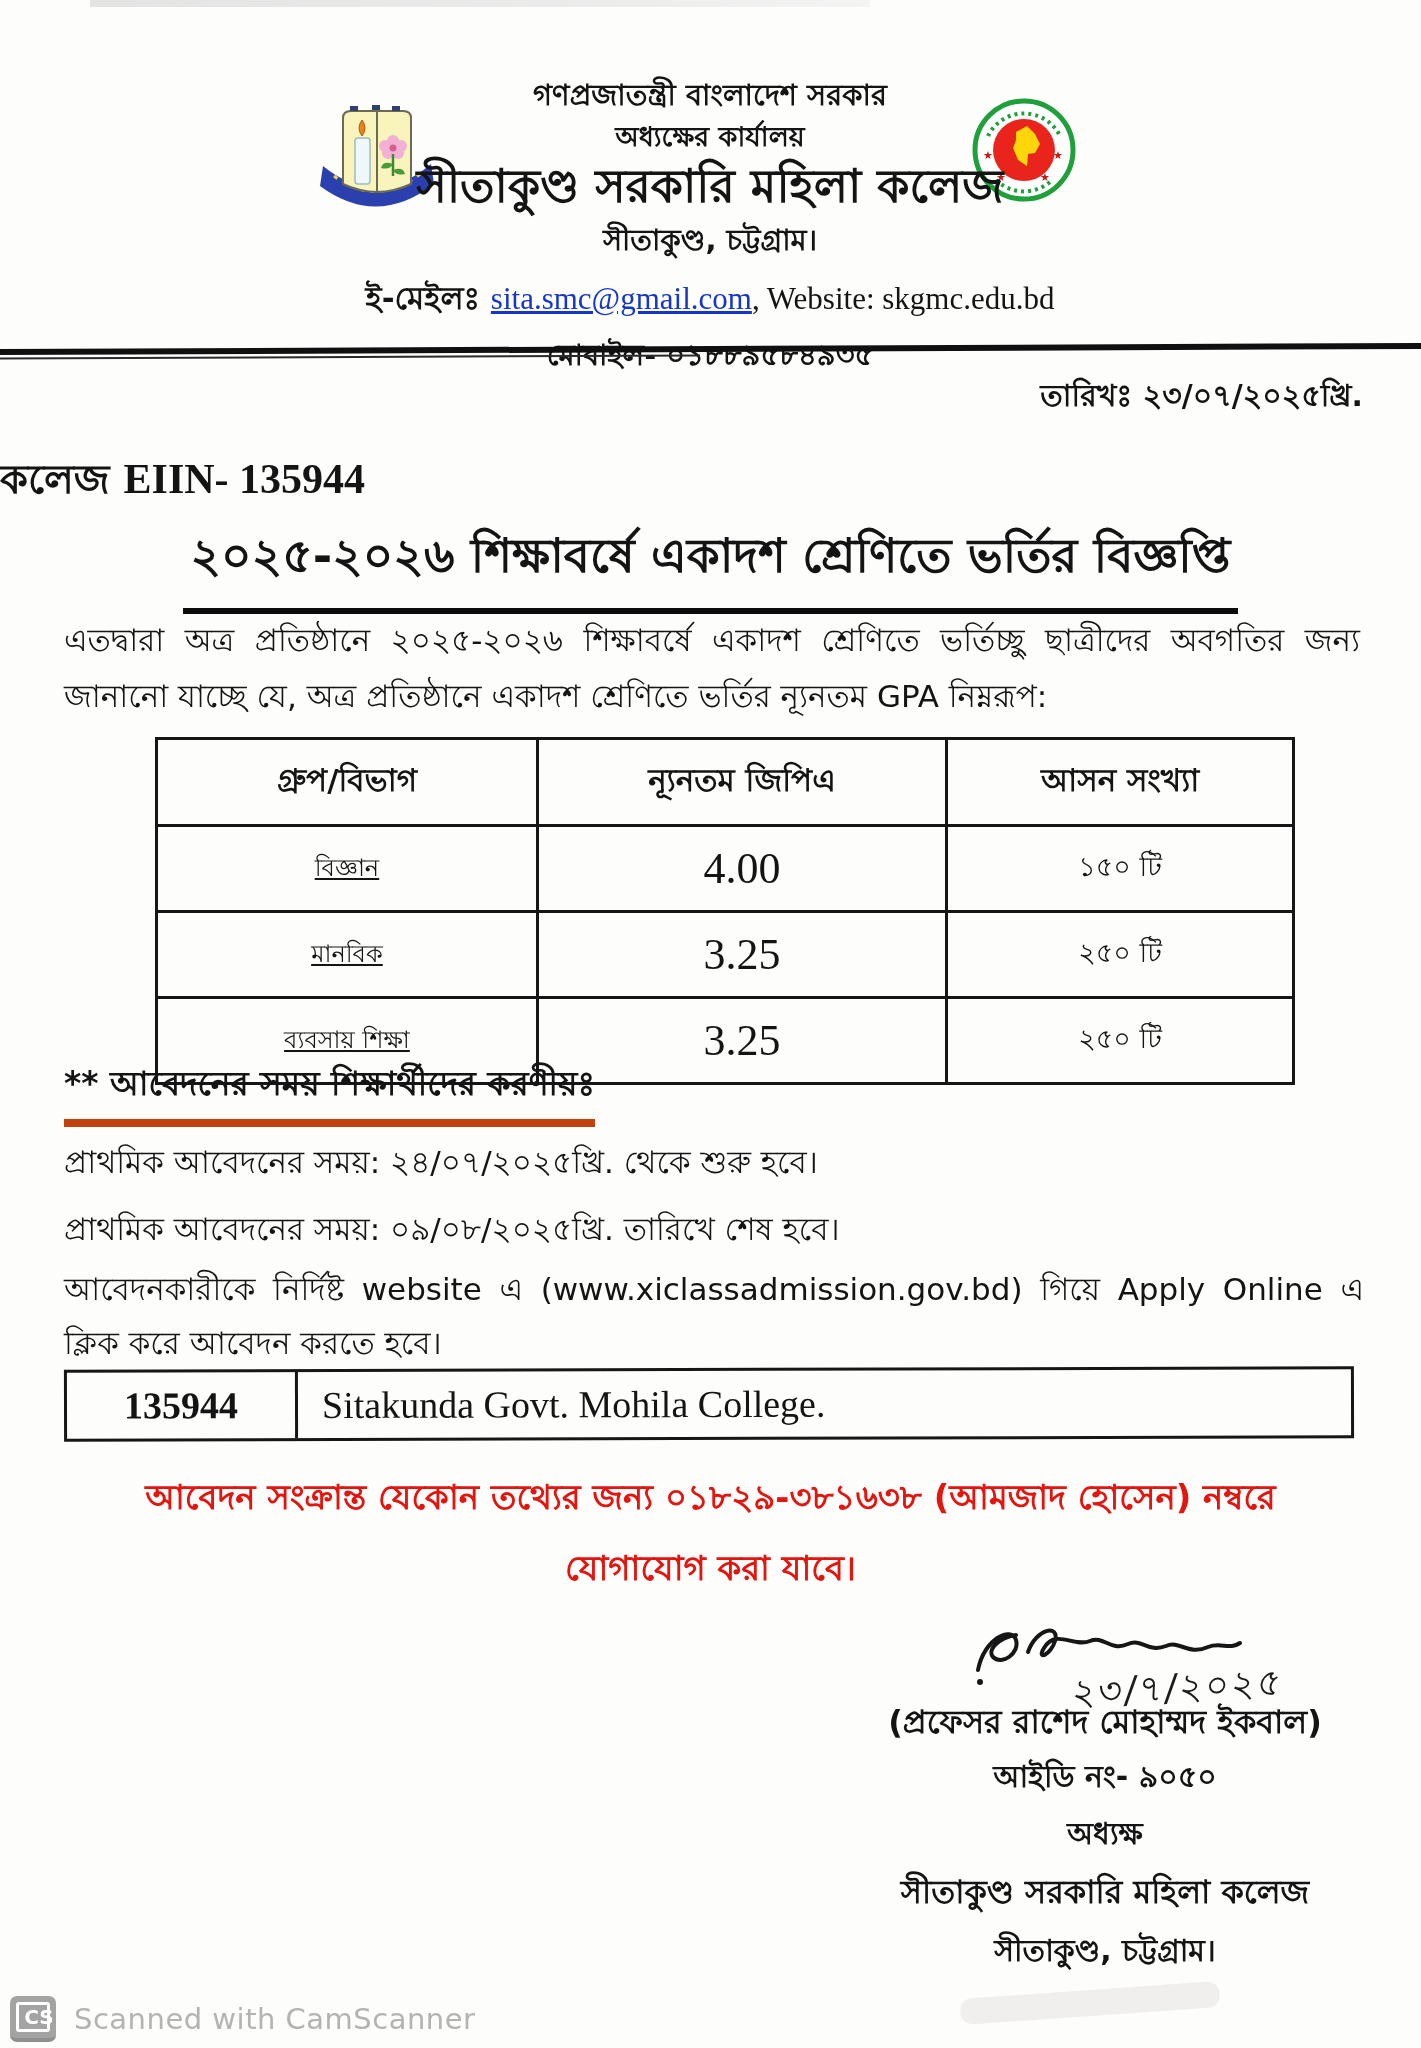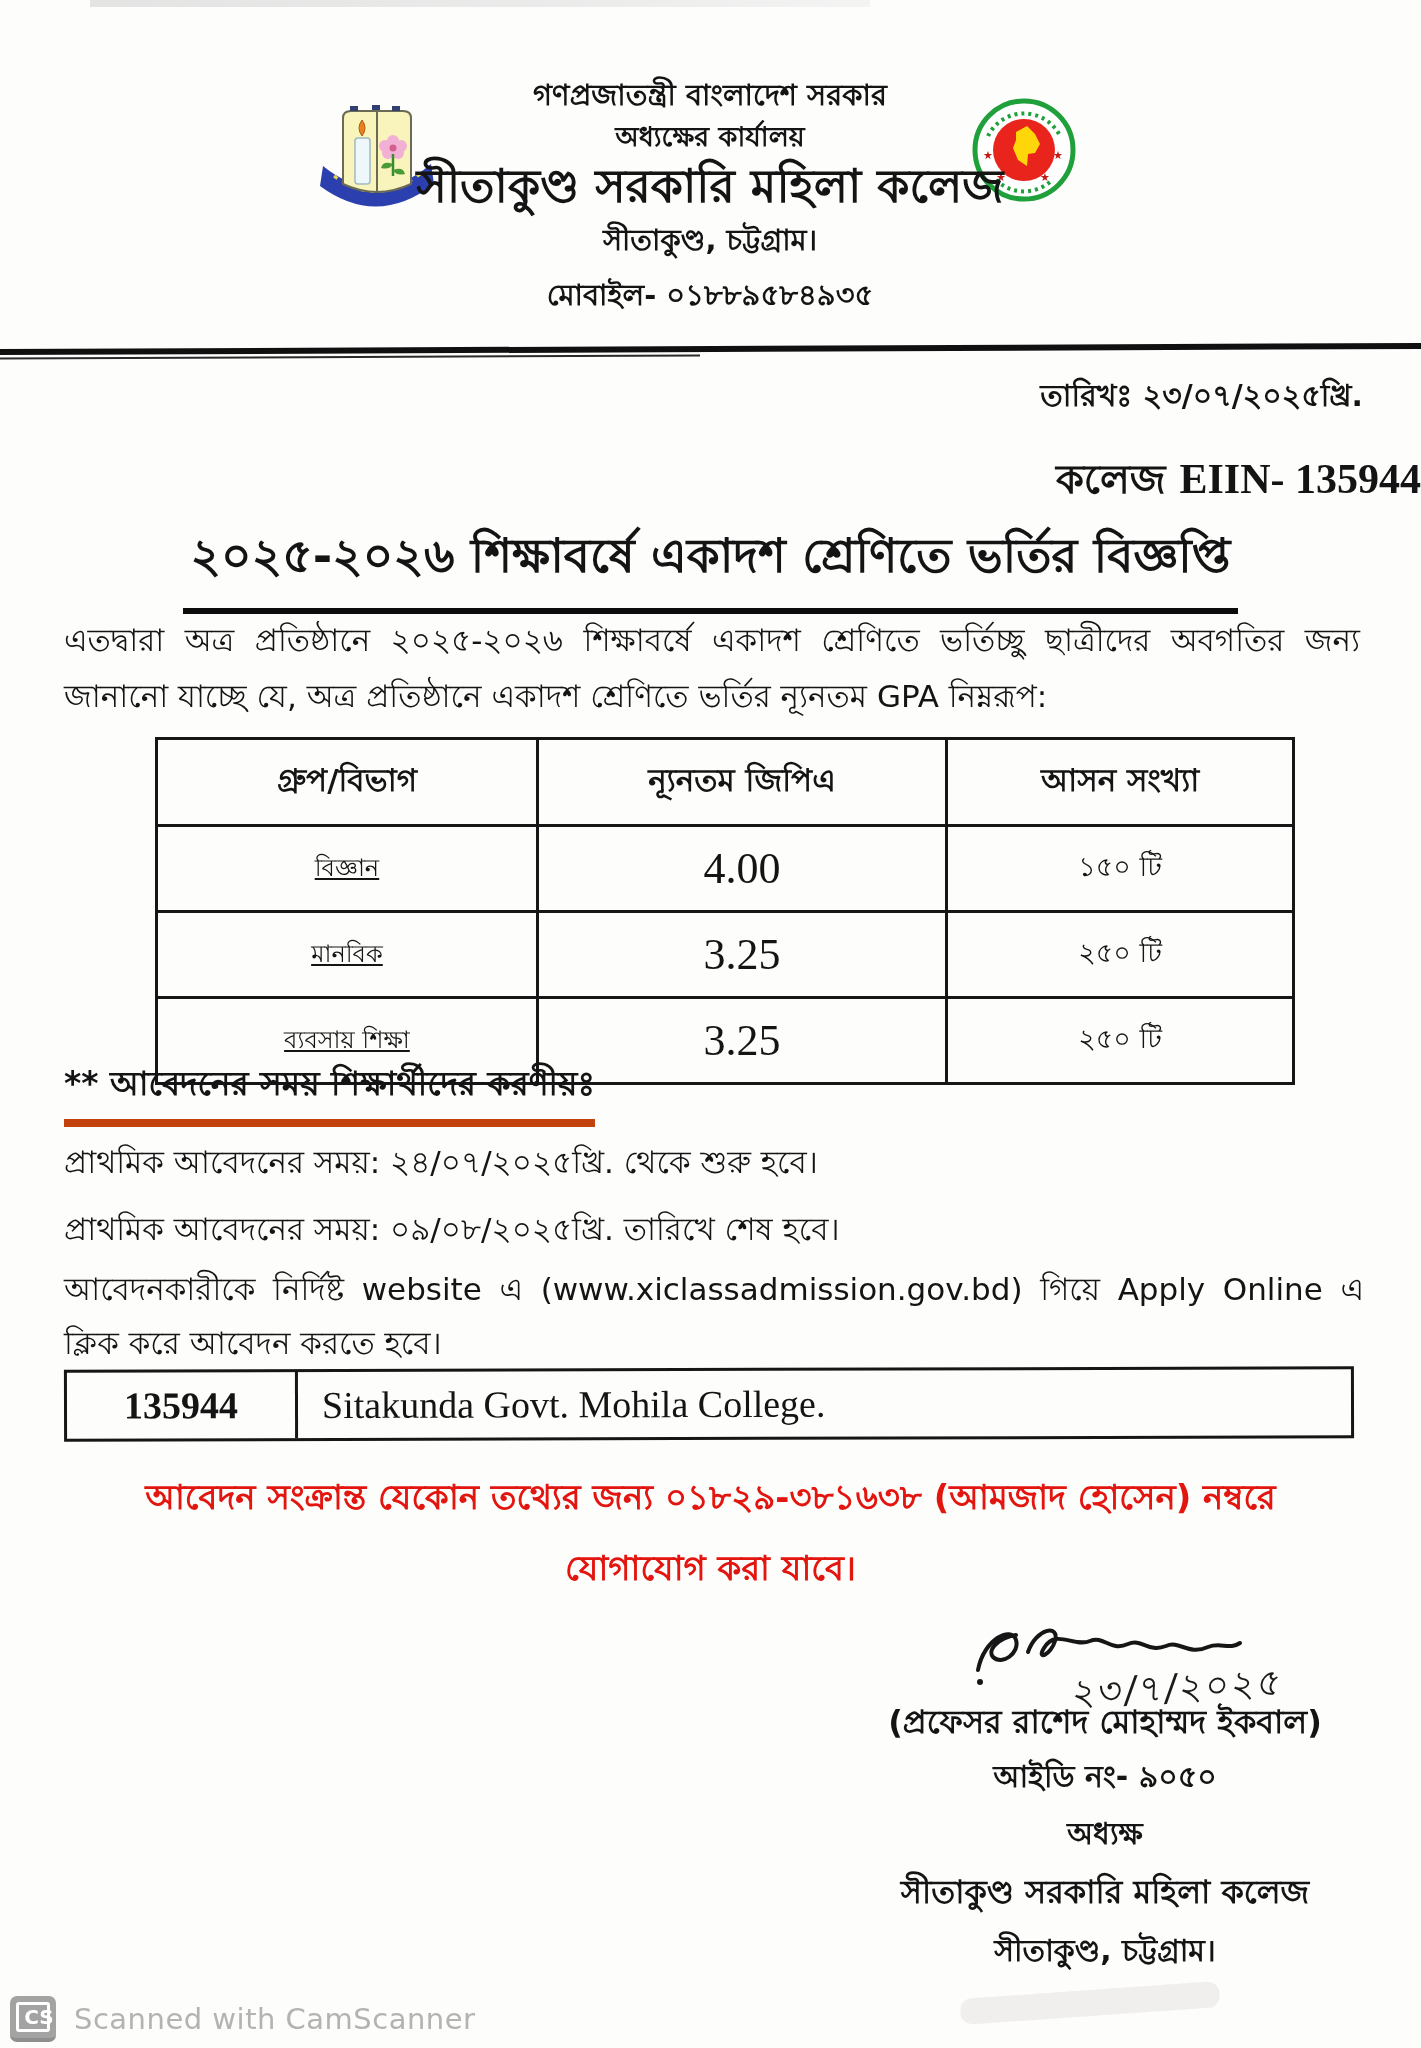--- a/index.html
+++ b/index.html
@@ -29,21 +29,21 @@
   .crest { left:320px; top:104px; }
   .emblem { left:972px; top:96px; }
 
   .rule { left:0; top:346px; width:1421px; height:6px; background:#101010;
     transform:rotate(-0.25deg); }
   .rule2 { left:0; top:356px; width:700px; height:2px; background:#2a2a2a;
     transform:rotate(-0.25deg); }
 
   .date-line { right:58px; top:372px; font-size:30px; font-weight:bold; }
 
-  .eiin { left:0; top:448px; width:1421px; text-align:right;
+  .eiin { left:0; top:448px; width:1421px; text-align:left;
     font-size:40px; font-weight:bold; }
   .eiin .serif { font-size:42px; }
 
   .title-wrap { left:0; top:520px; width:1421px; text-align:center; }
   .title-txt { display:inline-block; font-size:47px; font-weight:bold;
     padding:0 8px 10px 8px; border-bottom:6px solid #0c0c0c; }
 
   .intro { left:64px; top:612px; width:1296px; font-size:31px;
     line-height:1.82; text-align:justify; }
 
@@ -137,20 +137,23 @@
     <text x="24" y="85" font-size="11" fill="#c41a14">★</text>
     <text x="68" y="85" font-size="11" fill="#c41a14">★</text>
     <text x="81" y="63" font-size="11" fill="#c41a14">★</text>
   </svg>
 
   <div class="abs hdr-text">
     <div class="h-govt">গণপ্রজাতন্ত্রী বাংলাদেশ সরকার</div>
     <div class="h-office">অধ্যক্ষের কার্যালয়</div>
     <div class="h-college">সীতাকুণ্ড সরকারি মহিলা কলেজ</div>
     <div class="h-loc">সীতাকুণ্ড, চট্টগ্রাম।</div>
+    <div class="h-email">
+      <span class="bn">ই-মেইলঃ </span><span class="serif email-link">sita.smc@gmail.com</span><span class="serif">, Website: skgmc.edu.bd</span>
+    </div>
     <div class="h-mobile">মোবাইল- ০১৮৮৯৫৮৪৯৩৫</div>
   </div>
 
   <div class="abs rule"></div>
   <div class="abs rule2"></div>
 
   <div class="abs date-line">তারিখঃ ২৩/০৭/২০২৫খ্রি.</div>
 
   <div class="abs eiin">
     <span>কলেজ </span><span class="serif">EIIN- 135944</span>

